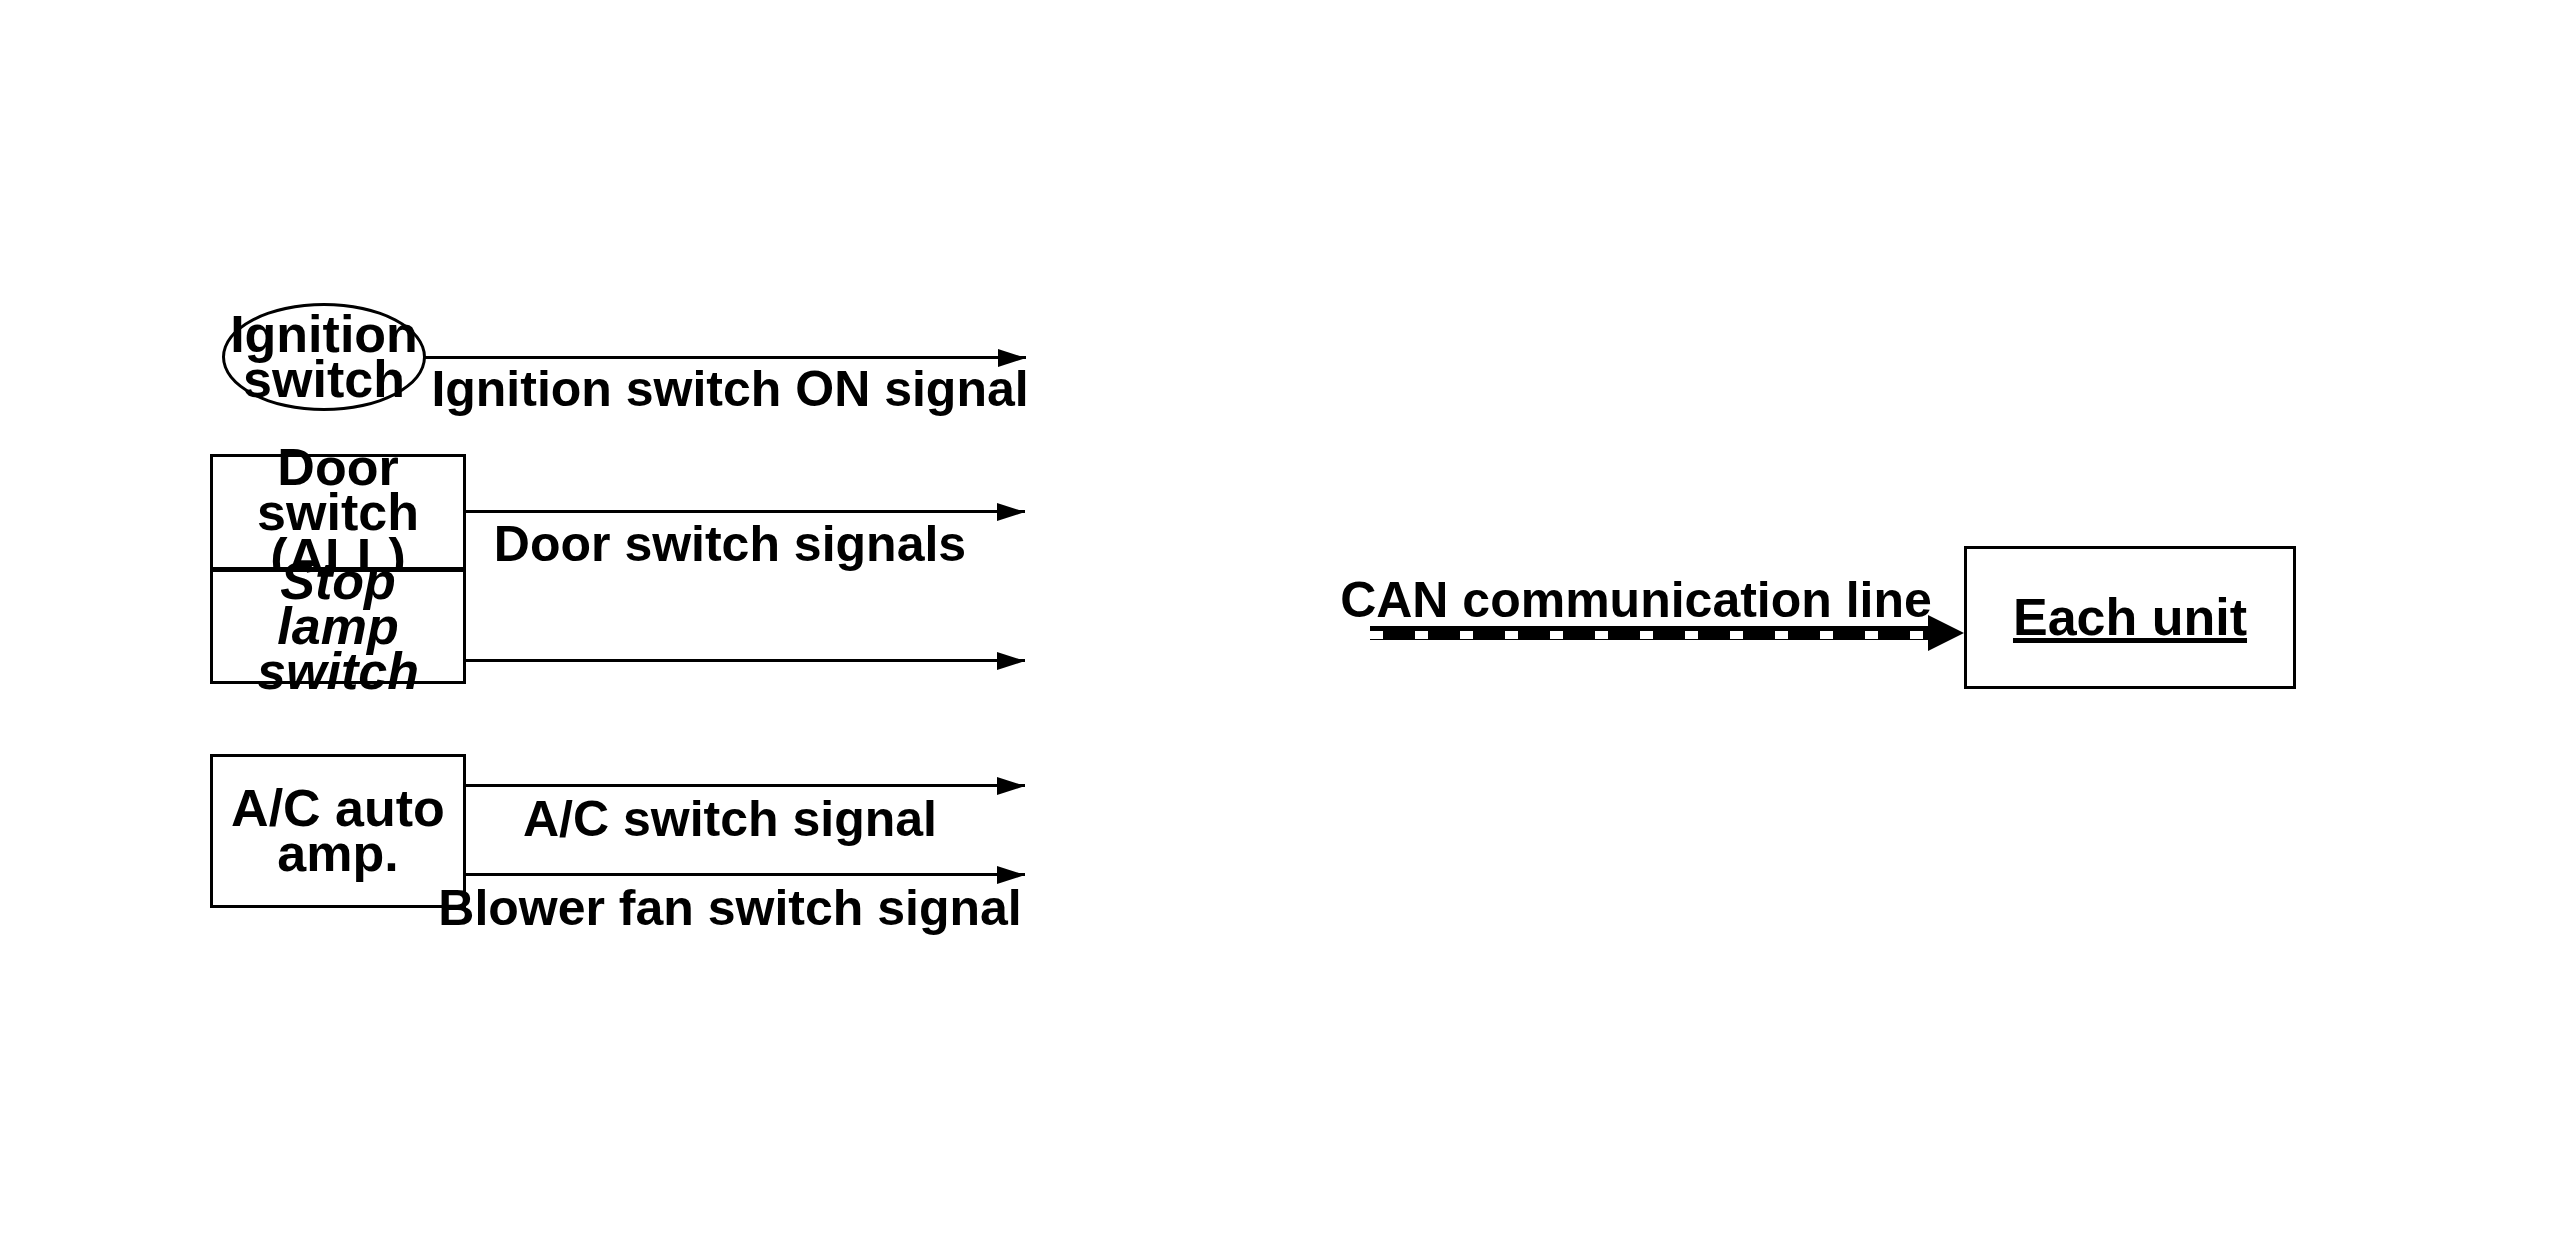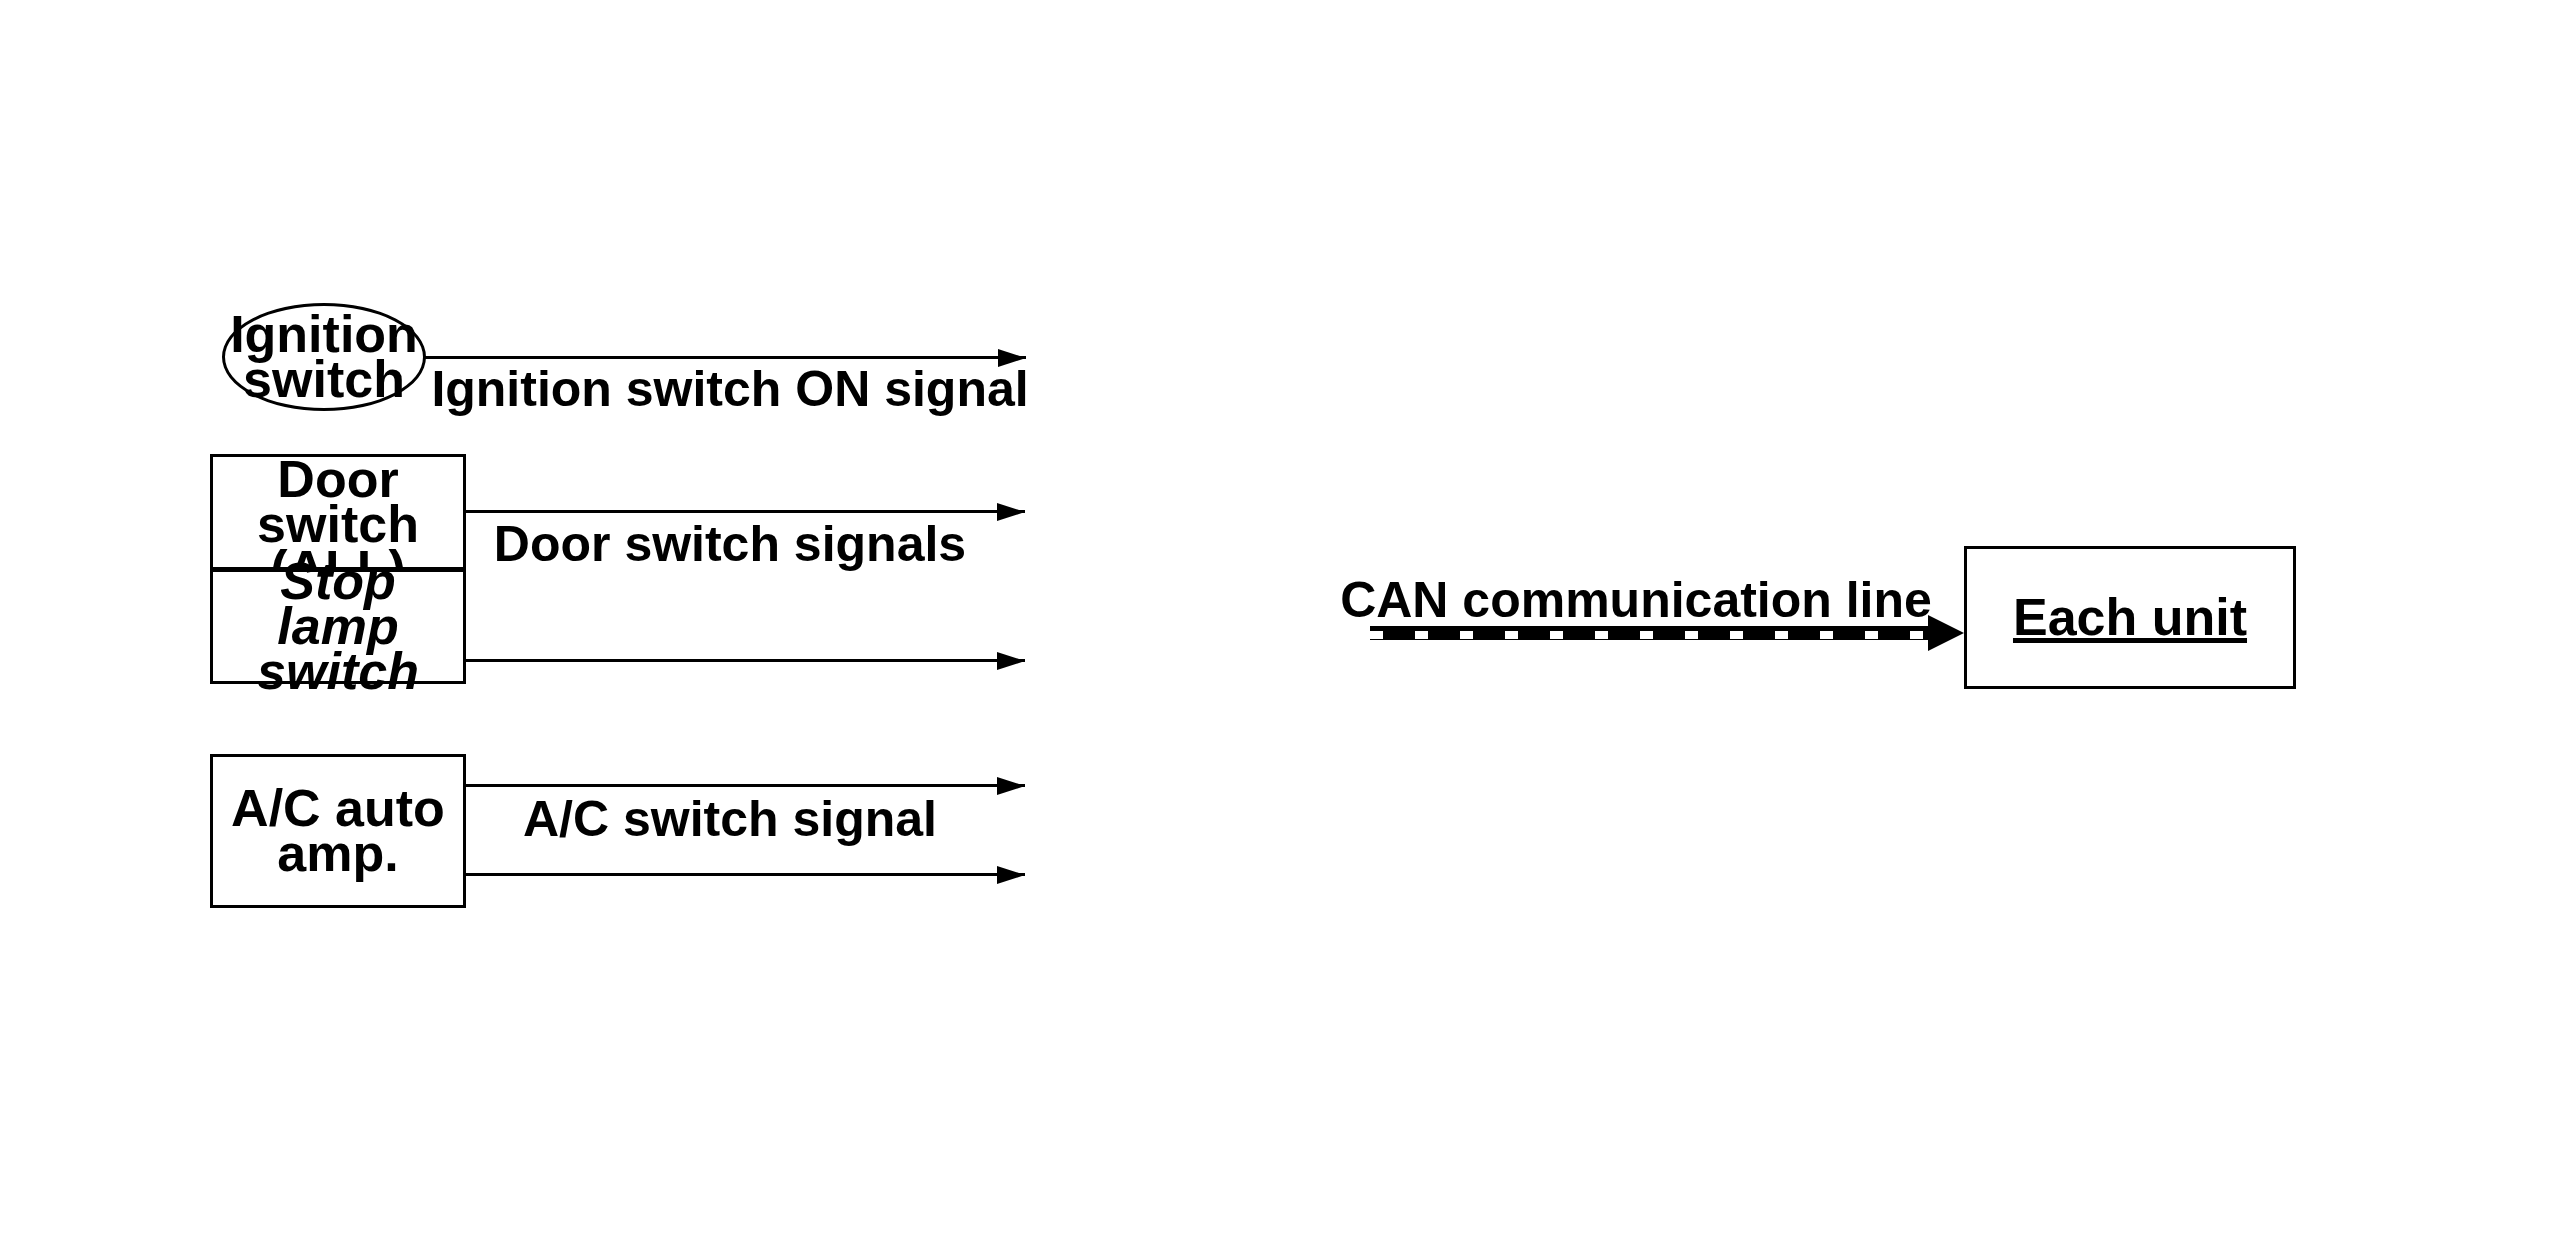--- a/index.html
+++ b/index.html
@@ -26,21 +26,21 @@
     flex-direction: column;
     align-items: center;
     justify-content: center;
     text-align: center;
     font-size: 52px;
     line-height: 45px;
   }
   .node.ellipse { border-radius: 50%; }
 
   .node-ignition { left: 222px; top: 303px; width: 204px; height: 108px; }
-  .node-door     { left: 210px; top: 454px; width: 256px; height: 116px; justify-content: space-between; }
+  .node-door     { left: 210px; top: 454px; width: 256px; height: 116px; }
   .node-stop     { left: 210px; top: 569px; width: 256px; height: 115px; font-style: italic; }
   .node-ac       { left: 210px; top: 754px; width: 256px; height: 154px; }
   .node-bcm      { left: 1026px; top: 185px; width: 344px; height: 889px; }
   .node-each     { left: 1964px; top: 546px; width: 332px; height: 143px; text-decoration: underline; }
 
   .arrow {
     position: absolute;
     height: 3.2px;
     background: #000000;
   }
@@ -154,16 +154,17 @@
   </div>
 
   <div class="can-arrow">
     <div class="can-band"></div>
     <div class="can-head"></div>
   </div>
 
   <div class="edge-label label-1">Ignition switch ON signal</div>
   <div class="edge-label label-2">Door switch signals</div>
   <div class="edge-label label-4">A/C switch signal</div>
+  <div class="edge-label label-5">Blower fan switch signal</div>
   <div class="edge-label label-can">CAN communication line</div>
 
 </div>
 
 
 </body></html>

